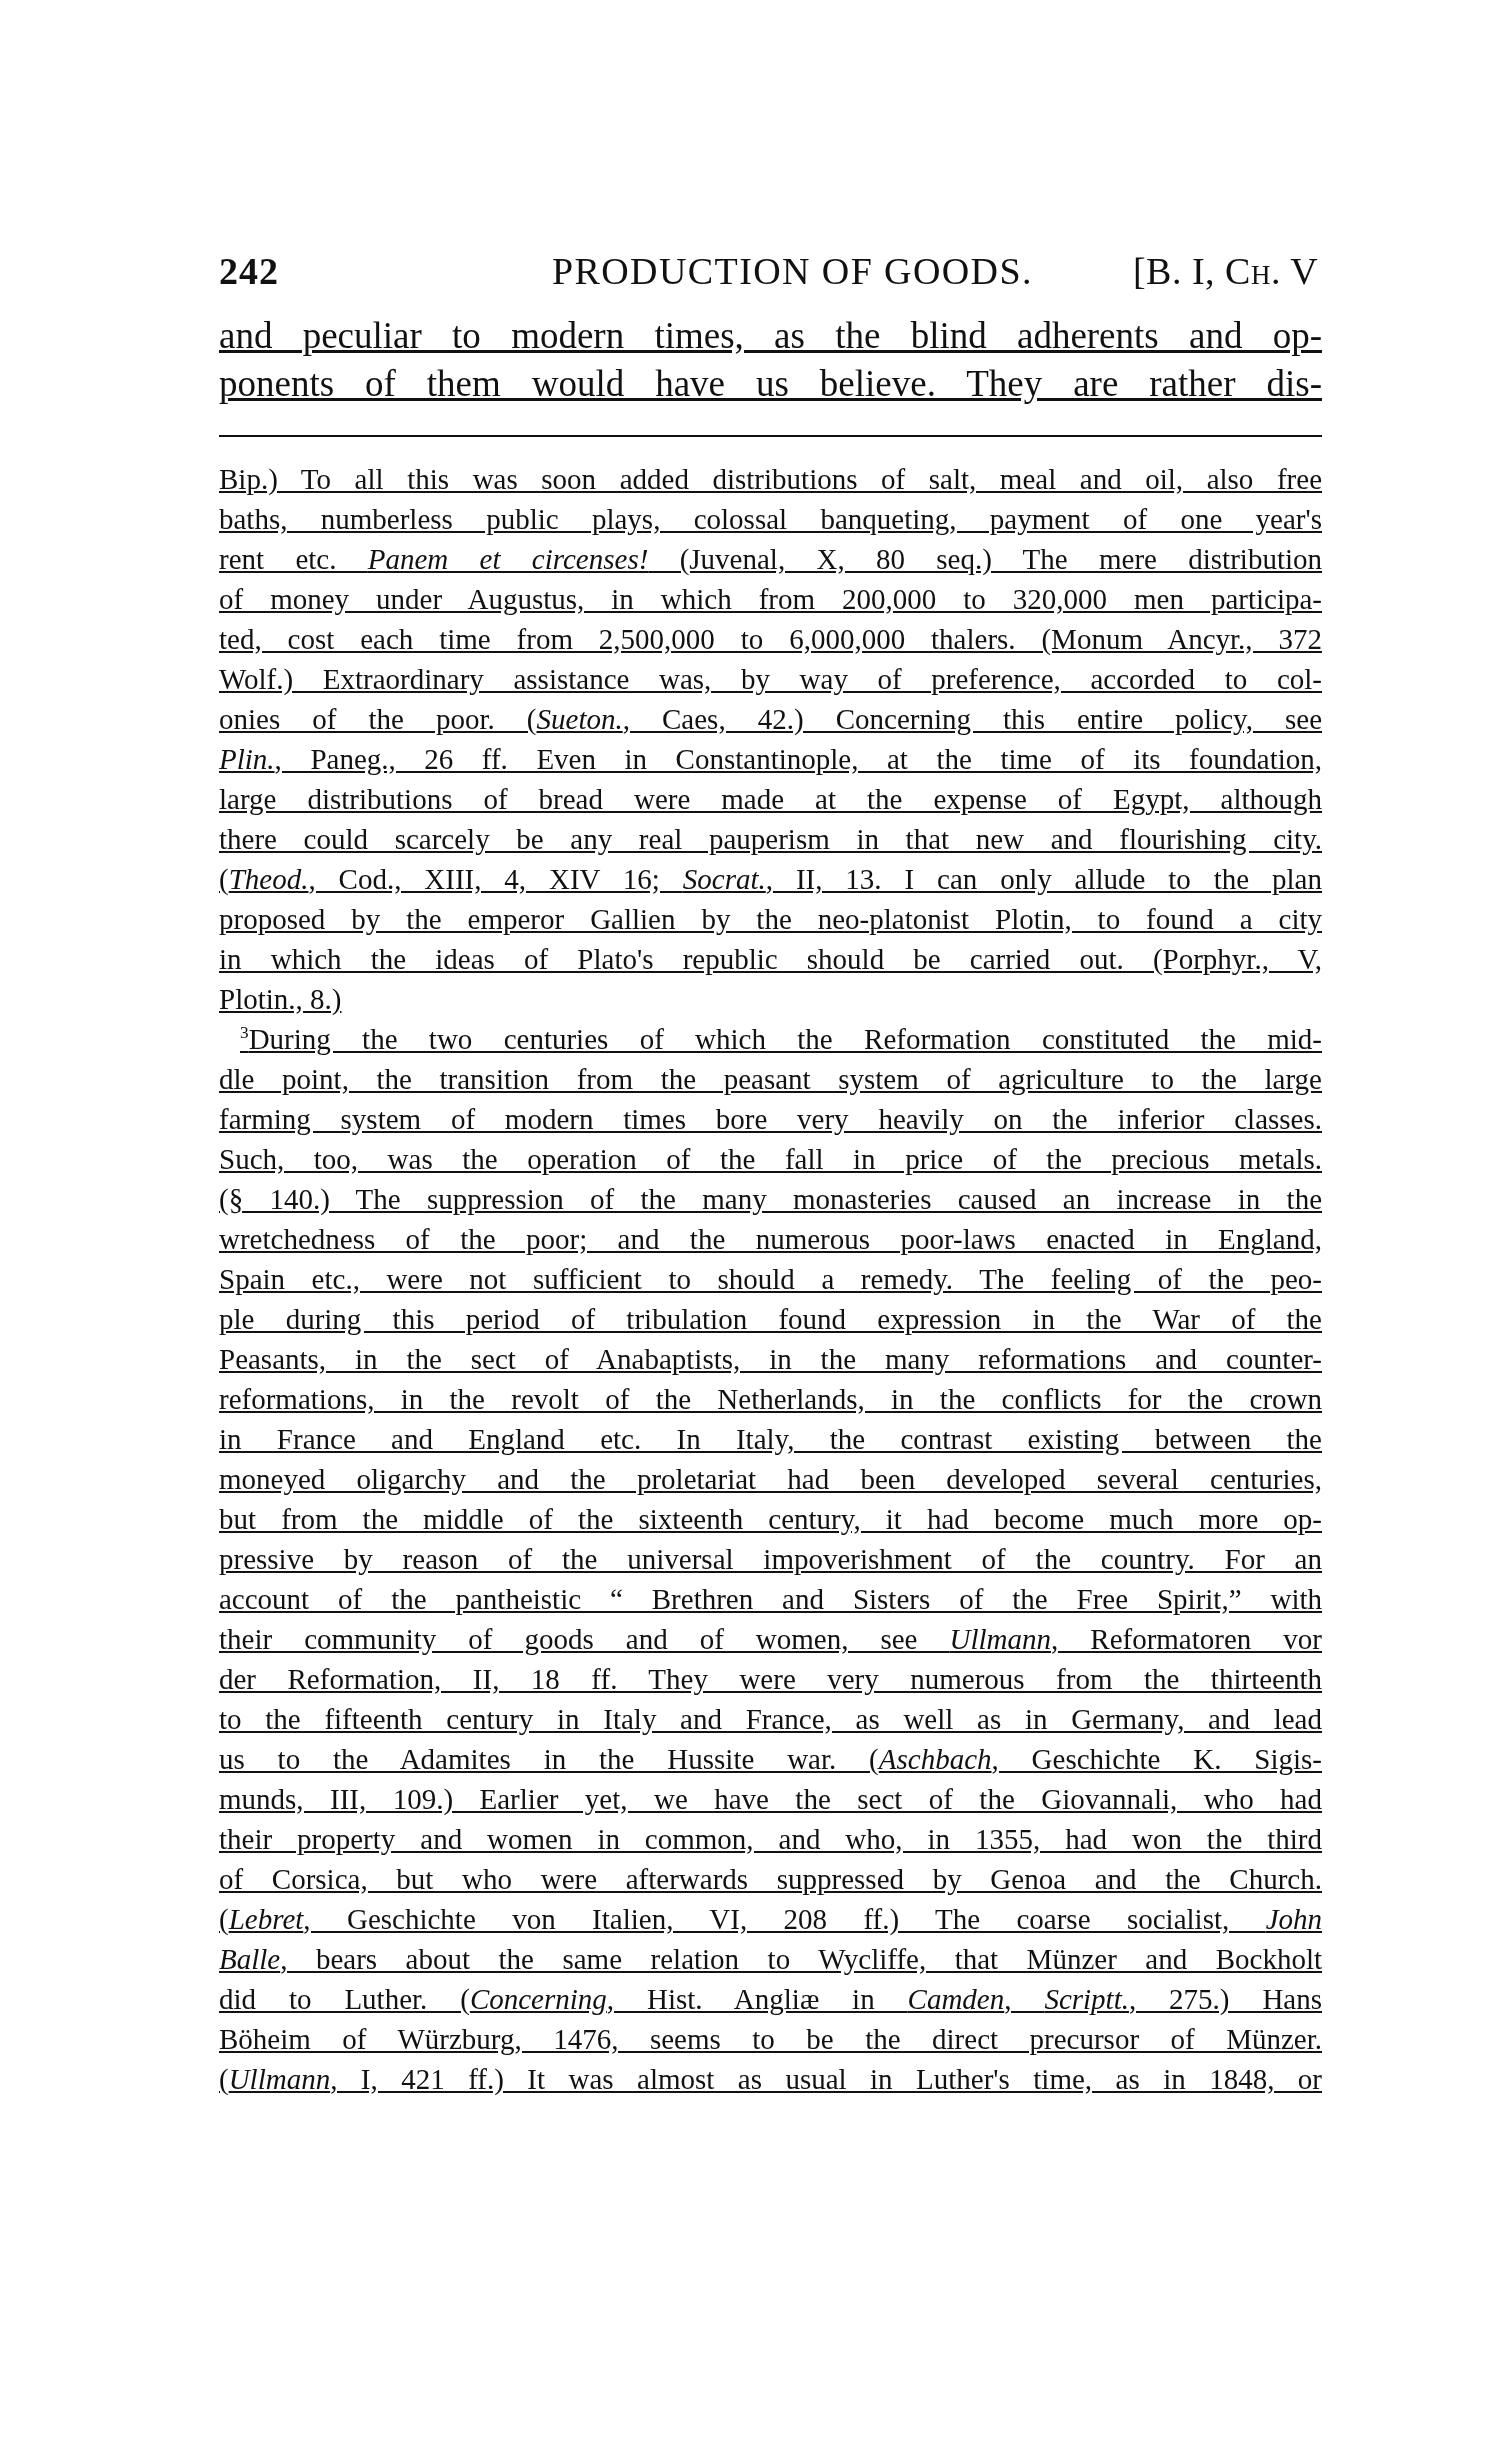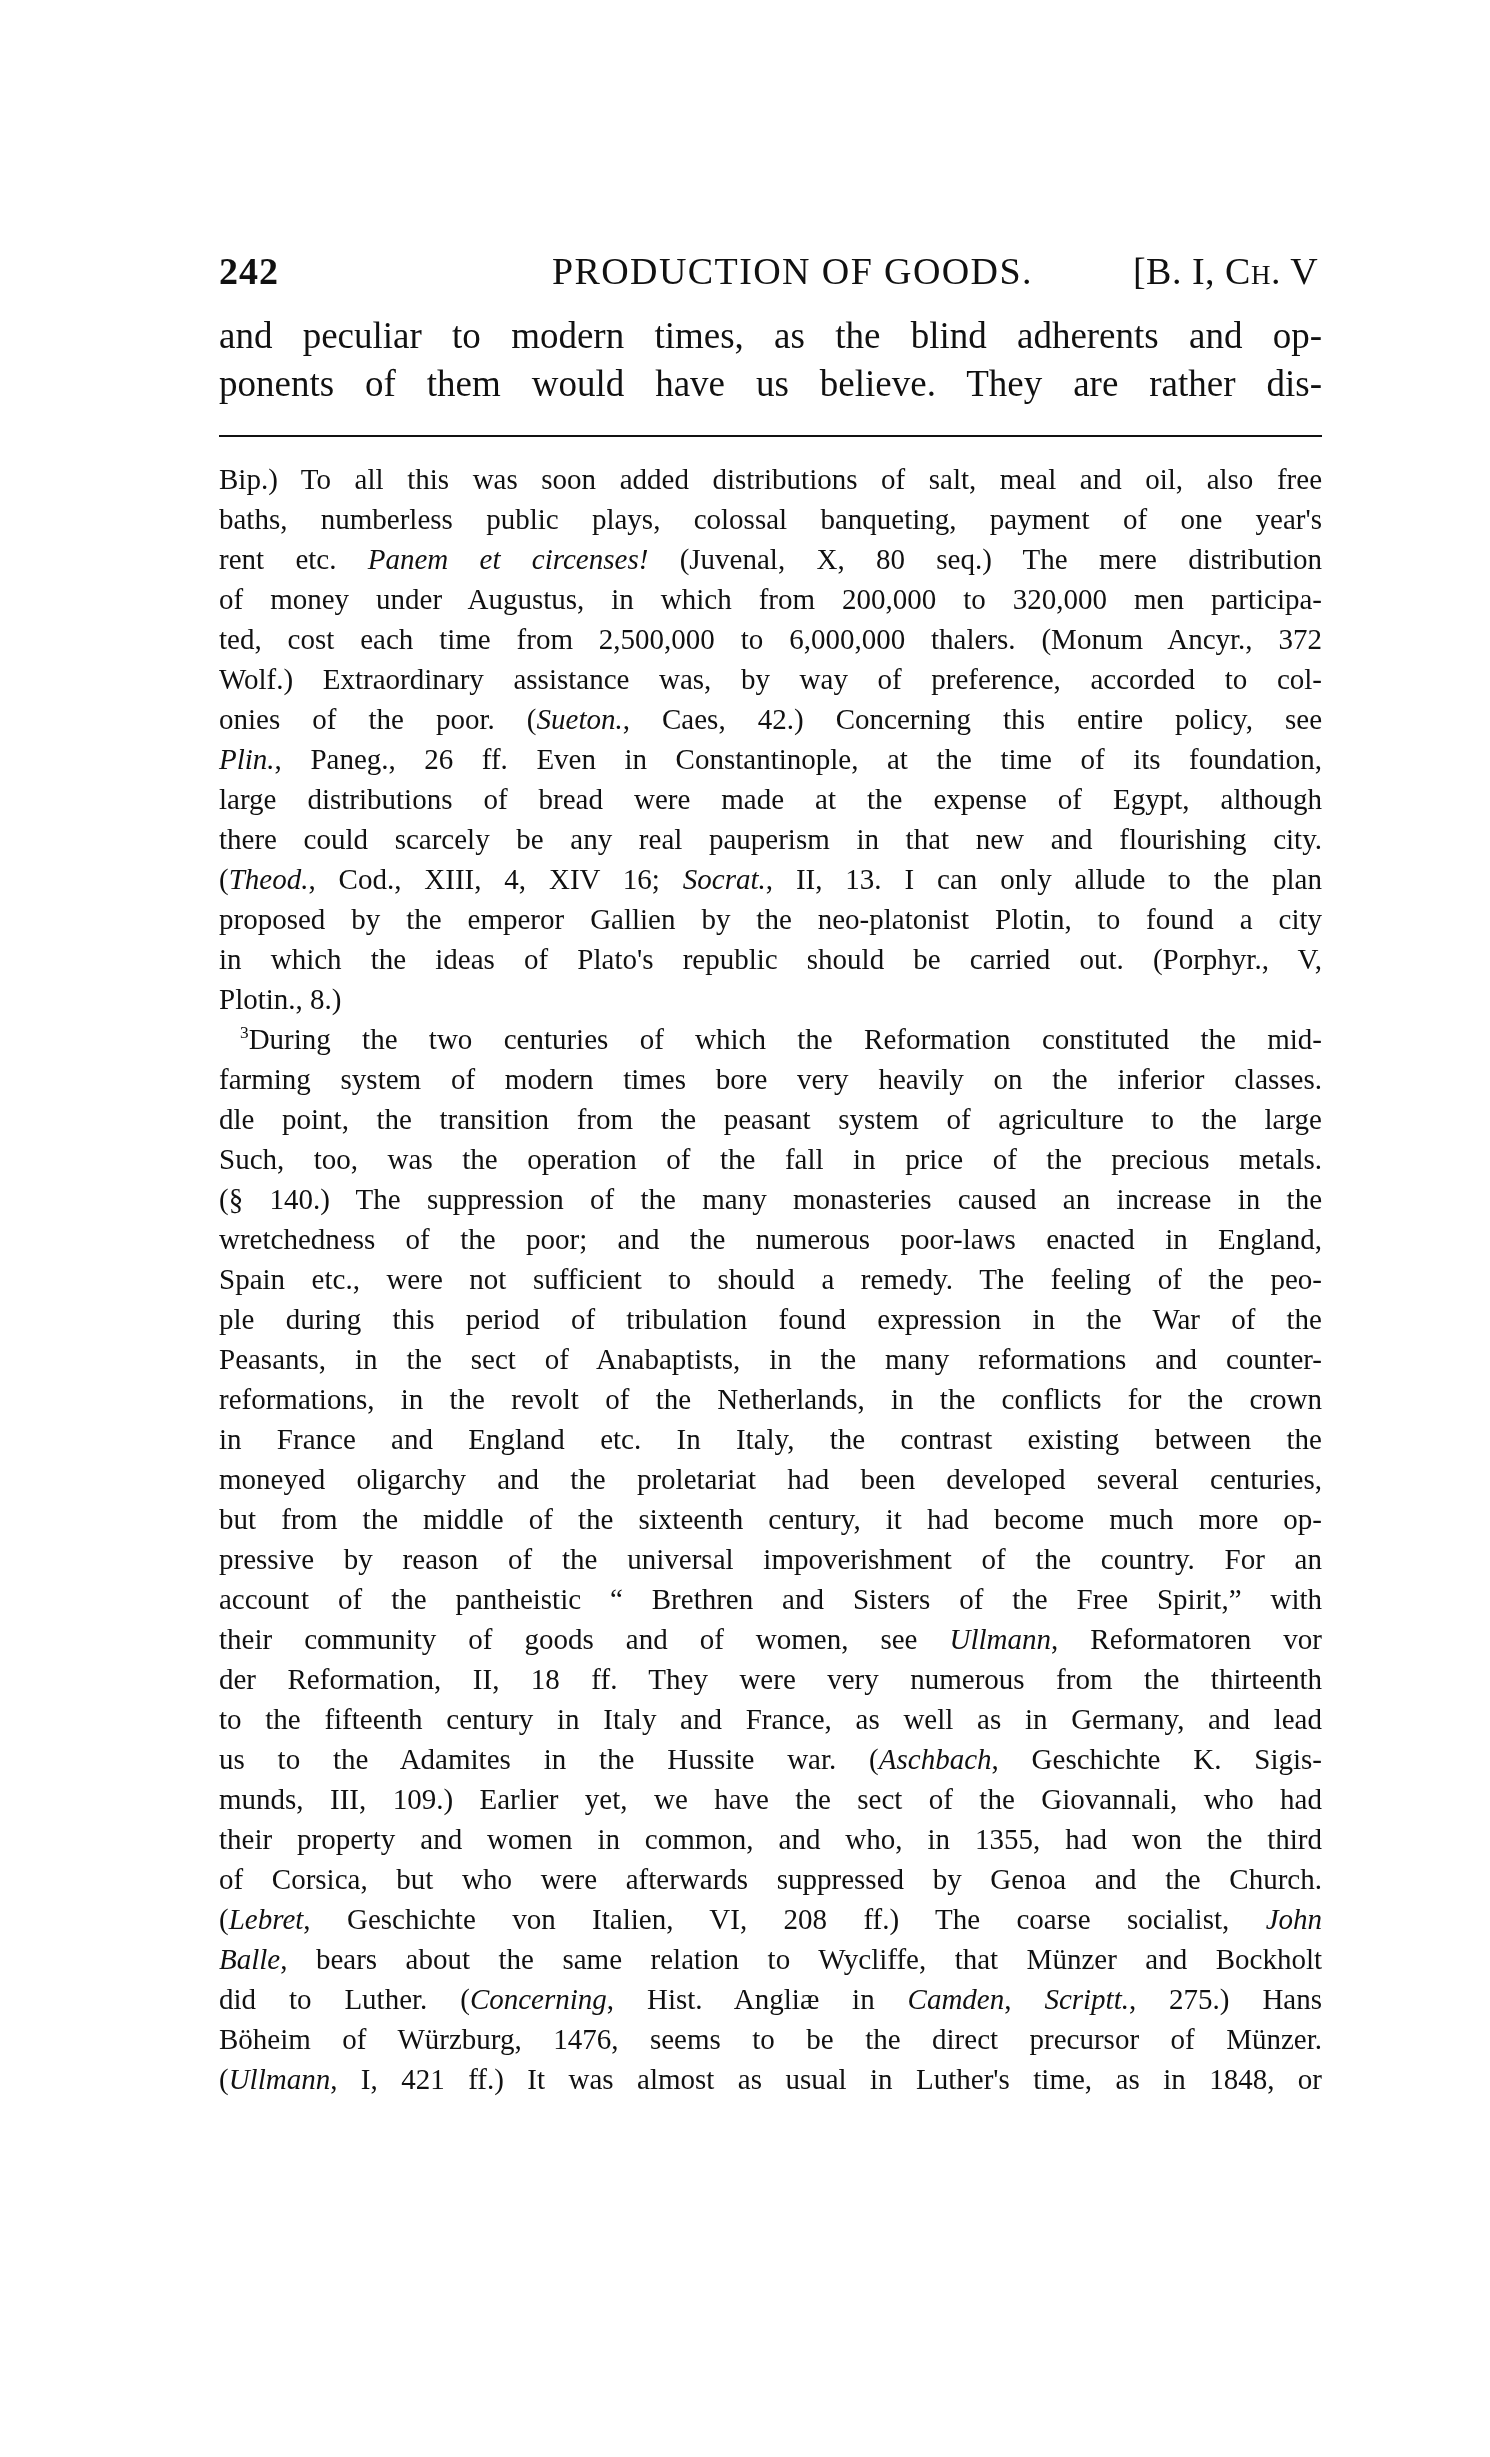--- a/index.html
+++ b/index.html
@@ -60,20 +60,21 @@
       width: 1103px;
       font-size: 37px;
       line-height: 48px;
     }
     .line {
       display: block;
       white-space: nowrap;
       text-align: justify;
       text-align-last: justify;
       width: 100%;
+      text-decoration: underline;
     }
     .rule {
       position: absolute;
       top: 435px;
       left: 0;
       width: 1103px;
       height: 0;
       border-top: 2.9px solid #111111;
     }
     .footnotes {
@@ -128,22 +129,22 @@
         <span class="line"><i>Plin.</i><span>, Paneg., 26 ff.  Even in Constantinople, at the time of its foundation,</span></span>
         <span class="line"><span>large distributions of bread were made at the expense of Egypt, although</span></span>
         <span class="line"><span>there could scarcely be any real pauperism in that new and flourishing city.</span></span>
         <span class="line"><span>(</span><i>Theod.</i><span>, Cod., XIII, 4, XIV 16; </span><i>Socrat.</i><span>, II, 13.  I can only allude to the plan</span></span>
         <span class="line"><span>proposed by the emperor Gallien by the neo-platonist Plotin, to found a city</span></span>
         <span class="line"><span>in which the ideas of Plato's republic should be carried out.  (Porphyr., V,</span></span>
         <span class="line last"><span>Plotin., 8.)</span></span>
       </div>
     <div id="fn-3">
         <span class="line indent"><span class="fn-marker">3</span><span>During the two centuries of which the Reformation constituted the mid-</span></span>
+        <span class="line"><span>dle point, the transition from the peasant system of agriculture to the large</span></span>
         <span class="line"><span>farming system of modern times bore very heavily on the inferior classes.</span></span>
-        <span class="line"><span>dle point, the transition from the peasant system of agriculture to the large</span></span>
         <span class="line"><span>Such, too, was the operation of the fall in price of the precious metals.</span></span>
         <span class="line"><span>(§ 140.)  The suppression of the many monasteries caused an increase in the</span></span>
         <span class="line"><span>wretchedness of the poor; and the numerous poor-laws enacted in England,</span></span>
         <span class="line"><span>Spain etc., were not sufficient to should a remedy.  The feeling of the peo-</span></span>
         <span class="line"><span>ple during this period of tribulation found expression in the War of the</span></span>
         <span class="line"><span>Peasants, in the sect of Anabaptists, in the many reformations and counter-</span></span>
         <span class="line"><span>reformations, in the revolt of the Netherlands, in the conflicts for the crown</span></span>
         <span class="line"><span>in France and England etc.  In Italy, the contrast existing between the</span></span>
         <span class="line"><span>moneyed oligarchy and the proletariat had been developed several centuries,</span></span>
         <span class="line"><span>but from the middle of the sixteenth century, it had become much more op-</span></span>

